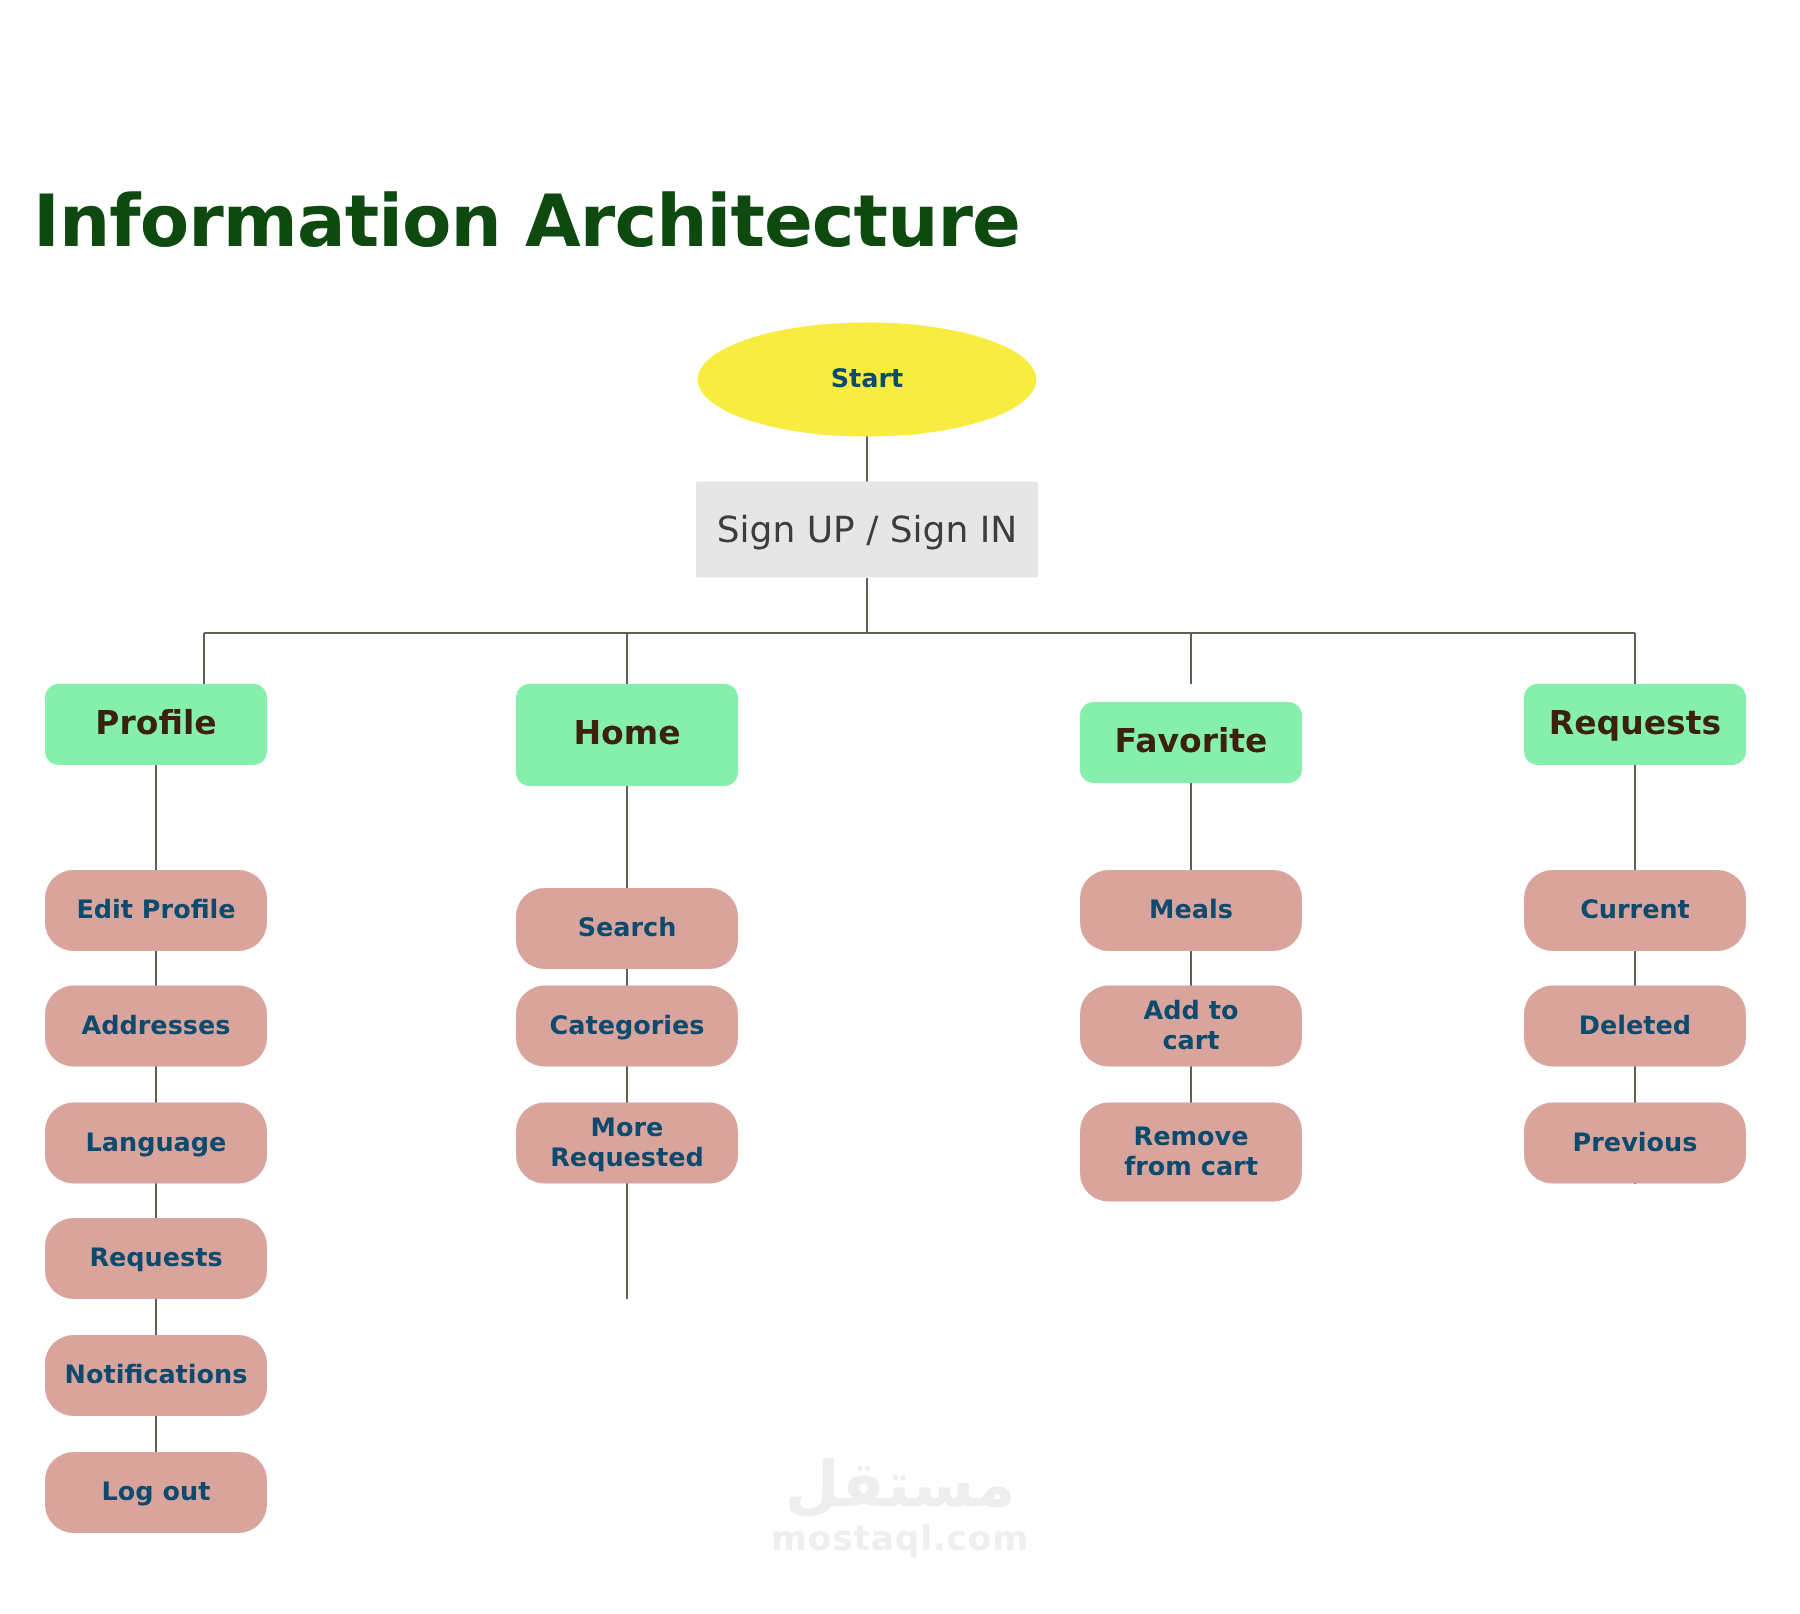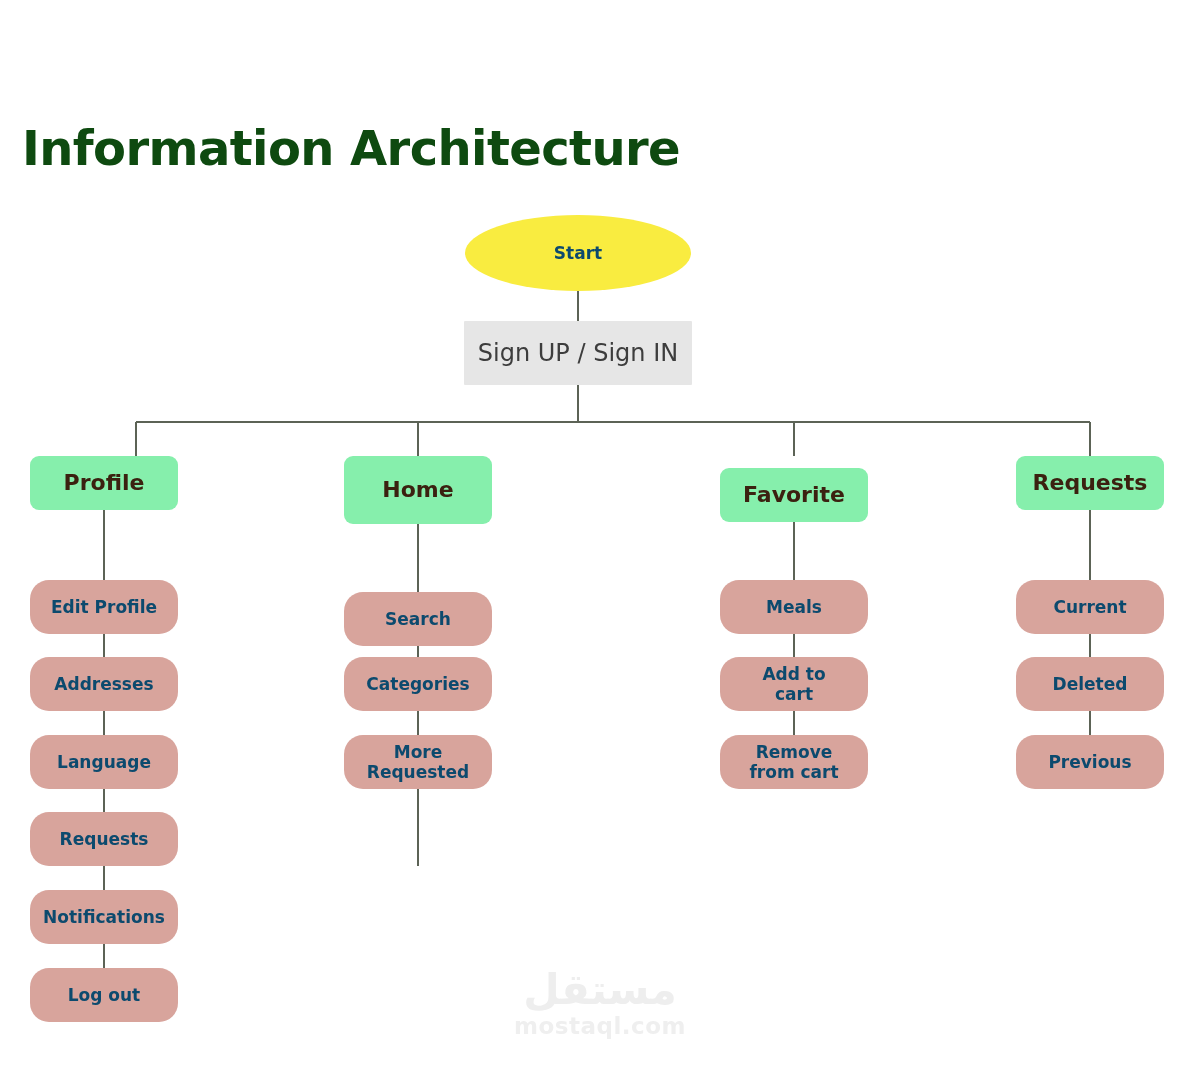--- a/index.html
+++ b/index.html
@@ -192,21 +192,21 @@
   <div class="node node-section" style="left:720px; top:456px; width:148px; height:54px;margin-top:12px;">
     <span class="label">Favorite</span>
   </div>
   <div class="node node-leaf" style="left:720px; top:580px; width:148px; height:54px;">
     <span class="label">Meals</span>
   </div>
   <div class="node node-leaf" style="left:720px; top:657px; width:148px; height:54px;">
     <span class="label">Add to
 cart</span>
   </div>
-  <div class="node node-leaf" style="left:720px; top:735px; width:148px; height:54px;">
+  <div class="node node-leaf" style="left:720px; top:735px; width:148px; height:66px;">
     <span class="label">Remove
 from cart</span>
   </div>
 
   <div class="node node-section" style="left:1016px; top:456px; width:148px; height:54px;">
     <span class="label">Requests</span>
   </div>
   <div class="node node-leaf" style="left:1016px; top:580px; width:148px; height:54px;">
     <span class="label">Current</span>
   </div>

